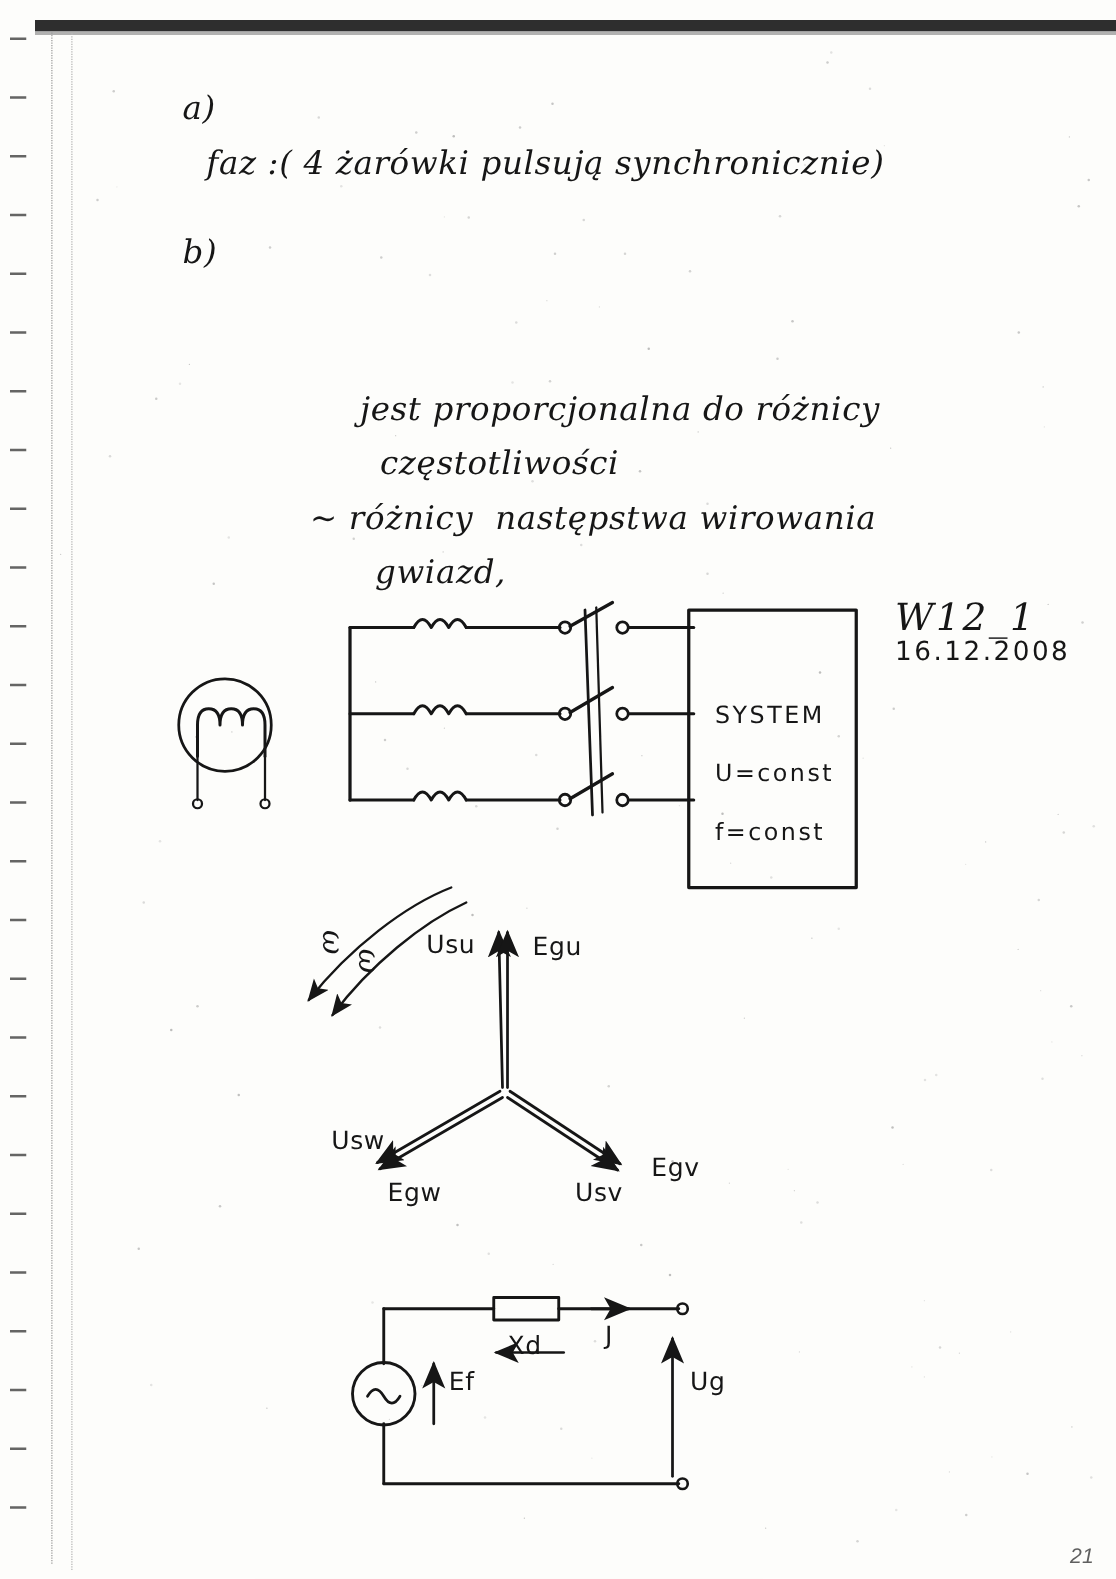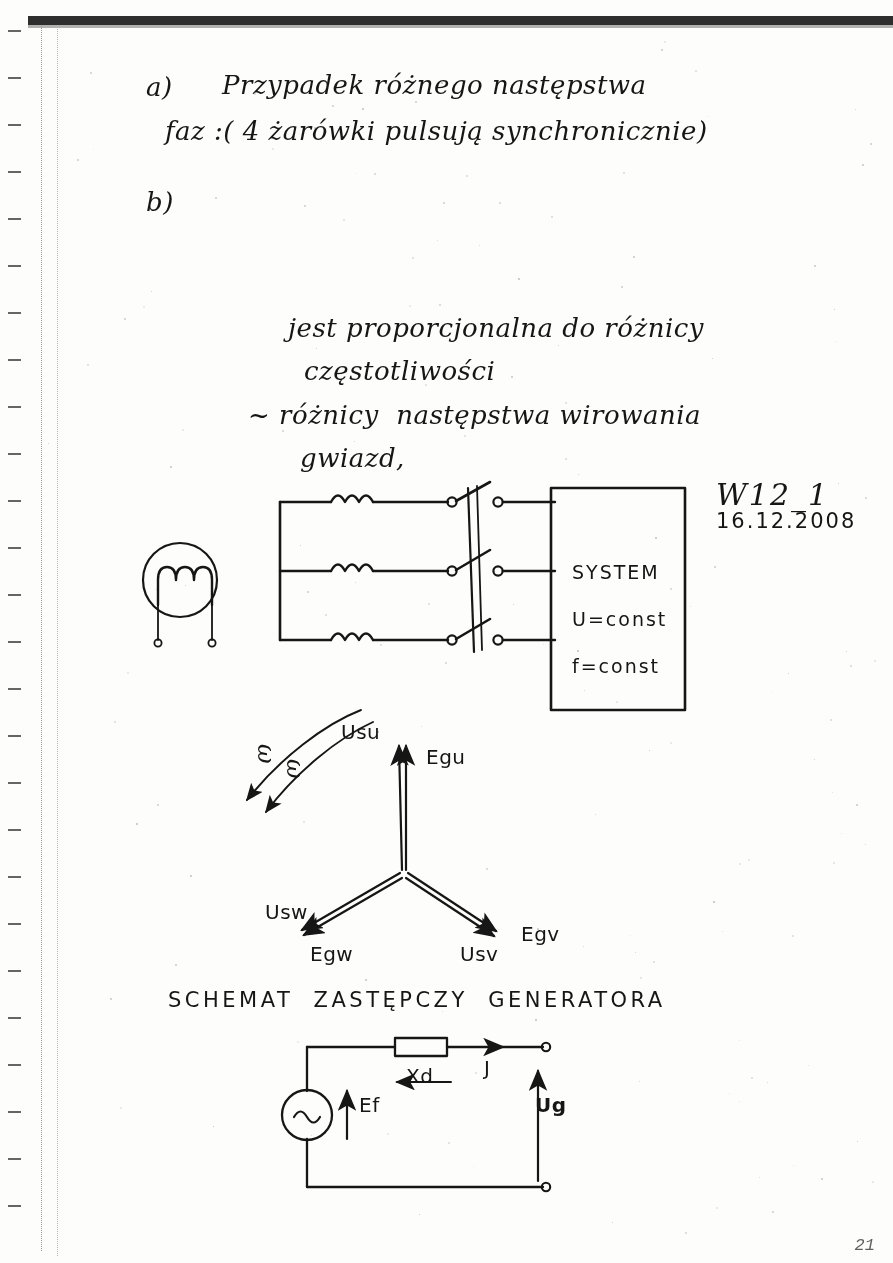--- a/index.html
+++ b/index.html
@@ -127,21 +127,21 @@
     font-size: 24px;
     font-style: italic;
     font-family: "DejaVu Serif", serif;
   }
   .page-corner {
     position: absolute;
     right: 18px;
     bottom: 8px;
     font-size: 17px;
     color: #2b2b2b;
-    font-family: Liberation Mono, monospace;
+    font-family: Liberation Sans, sans-serif;
     font-style: italic;
     opacity: .75;
   }
   svg { overflow: visible; }
   .ink { stroke: #161616; fill: none; stroke-linecap: round; stroke-linejoin: round; }
 </style>
 </head>
 <body>
 
 <div id="page">
@@ -325,21 +325,20 @@
       <div class="speckle" style="width: 1px; height: 1px; left: 315.912px; top: 347.697px; opacity: 0.46;"></div>
       <div class="speckle" style="width: 2px; height: 2px; left: 771.754px; top: 1211.2px; opacity: 0.43;"></div>
       <div class="speckle" style="width: 2px; height: 2px; left: 441.312px; top: 81.7279px; opacity: 0.5;"></div>
       <div class="speckle" style="width: 2px; height: 2px; left: 869.546px; top: 143.428px; opacity: 0.48;"></div>
       <div class="speckle" style="width: 1px; height: 1px; left: 543.142px; top: 643.943px; opacity: 0.25;"></div>
       <div class="speckle" style="width: 2px; height: 2px; left: 748.366px; top: 859.229px; opacity: 0.23;"></div>
       <div class="speckle" style="width: 1px; height: 1px; left: 513.45px; top: 603.655px; opacity: 0.47;"></div>
     </div>
 
   <div class="hw marker hand-cursive" style="left:146px; top:72px;">a)</div>
-  <div class="hw note-line hand-cursive" style="left:222px; top:70px;">Przypadek różnego następstwa</div>
   <div class="hw note-line hand-cursive" style="left:165px; top:116px;">faz :( 4 żarówki pulsują synchronicznie)</div>
 
   <div class="hw marker hand-cursive" style="left:146px; top:187px;">b)</div>
 
 
   <div class="hw note-line hand-cursive" style="left:288px; top:313px;">jest proporcjonalna do różnicy</div>
   <div class="hw note-line hand-cursive" style="left:304px; top:356px;">częstotliwości</div>
 
   <div class="hw note-line hand-cursive" style="left:248px; top:400px;">~ różnicy  następstwa wirowania</div>
   <div class="hw note-line hand-cursive" style="left:300px; top:443px;">gwiazd,</div>
@@ -412,30 +411,29 @@
     <path class="ink" stroke-width="2.2" marker-end="url(#ah)" d="M 170 173 L 72 230"></path>
     <path class="ink" stroke-width="2.2" marker-end="url(#ah)" d="M 172 178 L 74 235"></path>
 
     <path class="ink" stroke-width="2.2" marker-end="url(#ah)" d="M 178 173 L 266 231"></path>
     <path class="ink" stroke-width="2.2" marker-end="url(#ah)" d="M 176 178 L 264 236"></path>
   </svg>
 
   <div class="hw omega-label" style="left:256px; top:740px; transform:rotate(90deg);">ω</div>
   <div class="hw omega-label" style="left:285px; top:755px; transform:rotate(90deg);">ω</div>
 
-  <div class="hw diagram-label hand-print" style="left:341px; top:720px;">Usu</div>
+  <div class="hw diagram-label hand-print" style="left:341px; top:743px;">Usu</div>
   <div class="hw diagram-label hand-print" style="left:426px; top:745px;">Egu</div>
 
   <div class="hw diagram-label hand-print" style="left:265px; top:900px;">Usw</div>
   <div class="hw diagram-label hand-print" style="left:310px; top:942px;">Egw</div>
 
   <div class="hw diagram-label hand-print" style="left:460px; top:942px;">Usv</div>
   <div class="hw diagram-label hand-print" style="left:521px; top:922px;">Egv</div>
 
-  <div class="hw caption-print hand-print" style="left:168px; top:988px;">SCHEMAT  ZASTĘPCZY  GENERATORA</div>
 
   <svg style="position:absolute; left:255px; top:1035px;" width="340" height="165" viewBox="0 0 340 165">
     <defs>
       <marker id="ah3" markerWidth="12" markerHeight="12" refX="9" refY="4.2" orient="auto">
         <path d="M 0 0 L 10 4.2 L 0 8.4 L 2.4 4.2 Z" fill="#161616"></path>
       </marker>
     </defs>
 
     <path class="ink" stroke-width="2.3" d="M 52 12 L 140 12"></path>
     <rect x="140" y="3" width="52" height="18" class="ink" stroke-width="2.3" fill="#ffffff"></rect>
@@ -455,16 +453,16 @@
     <path class="ink" stroke-width="2.2" marker-end="url(#ah3)" d="M 218 12 L 248 12"></path>
 
     <path class="ink" stroke-width="2.0" marker-end="url(#ah3)" d="M 196 47 L 142 47"></path>
 
     <path class="ink" stroke-width="2.2" marker-end="url(#ah3)" d="M 283 146 L 283 36"></path>
   </svg>
 
   <div class="hw diagram-label hand-print" style="left:406px; top:1064px;">Xd</div>
   <div class="hw diagram-label hand-print" style="left:484px; top:1056px;">J</div>
   <div class="hw diagram-label hand-print" style="left:359px; top:1093px;">Ef</div>
-  <div class="hw diagram-label hand-print" style="left:535px; top:1093px;font-weight:bold;">Ug</div>
+  <div class="hw diagram-label hand-print" style="left:552px; top:1093px;">Ug</div>
 
   <div class="page-corner">21</div>
 </div>
 
 </body></html>

